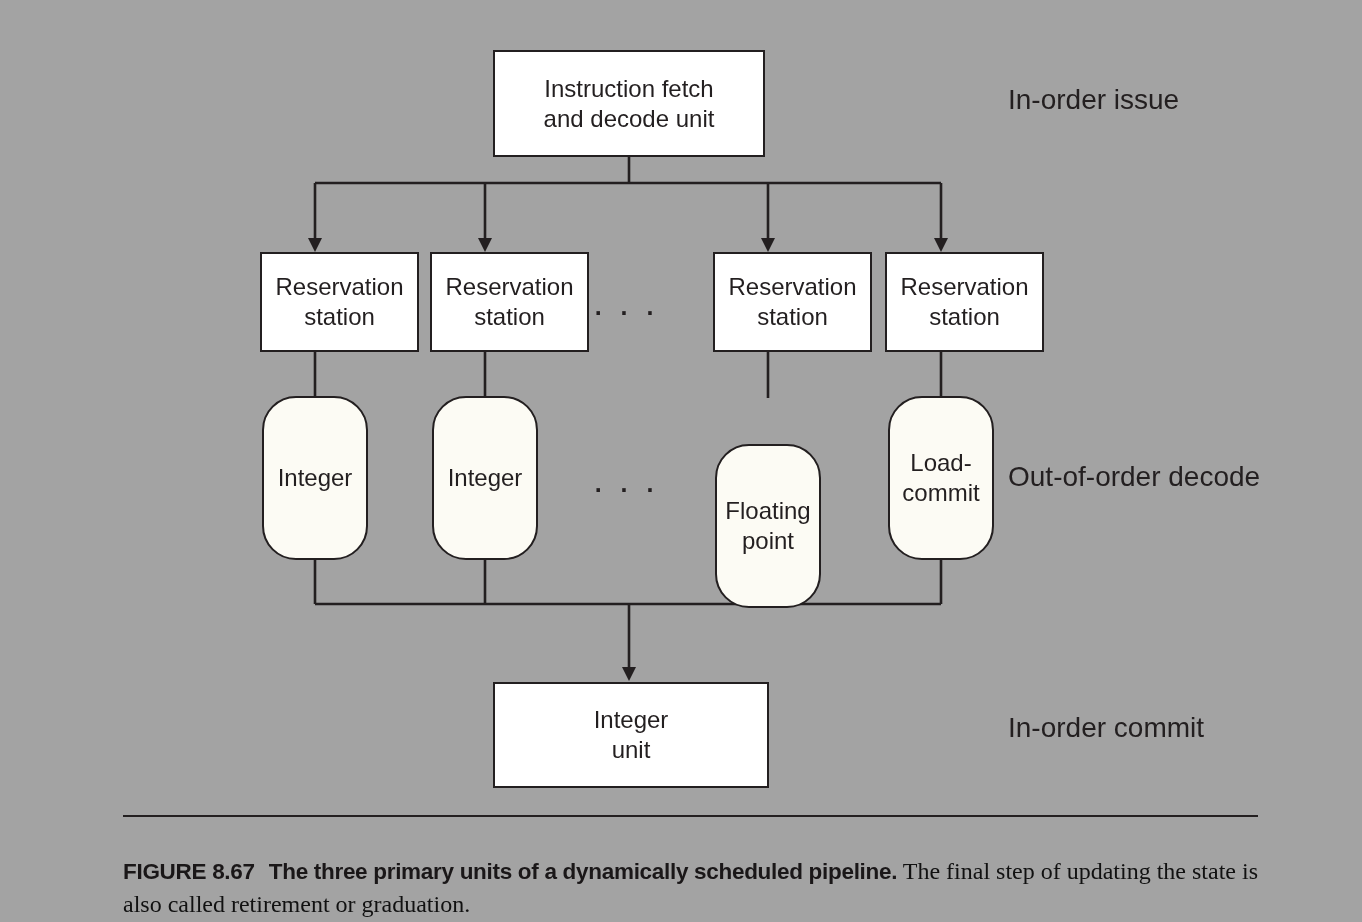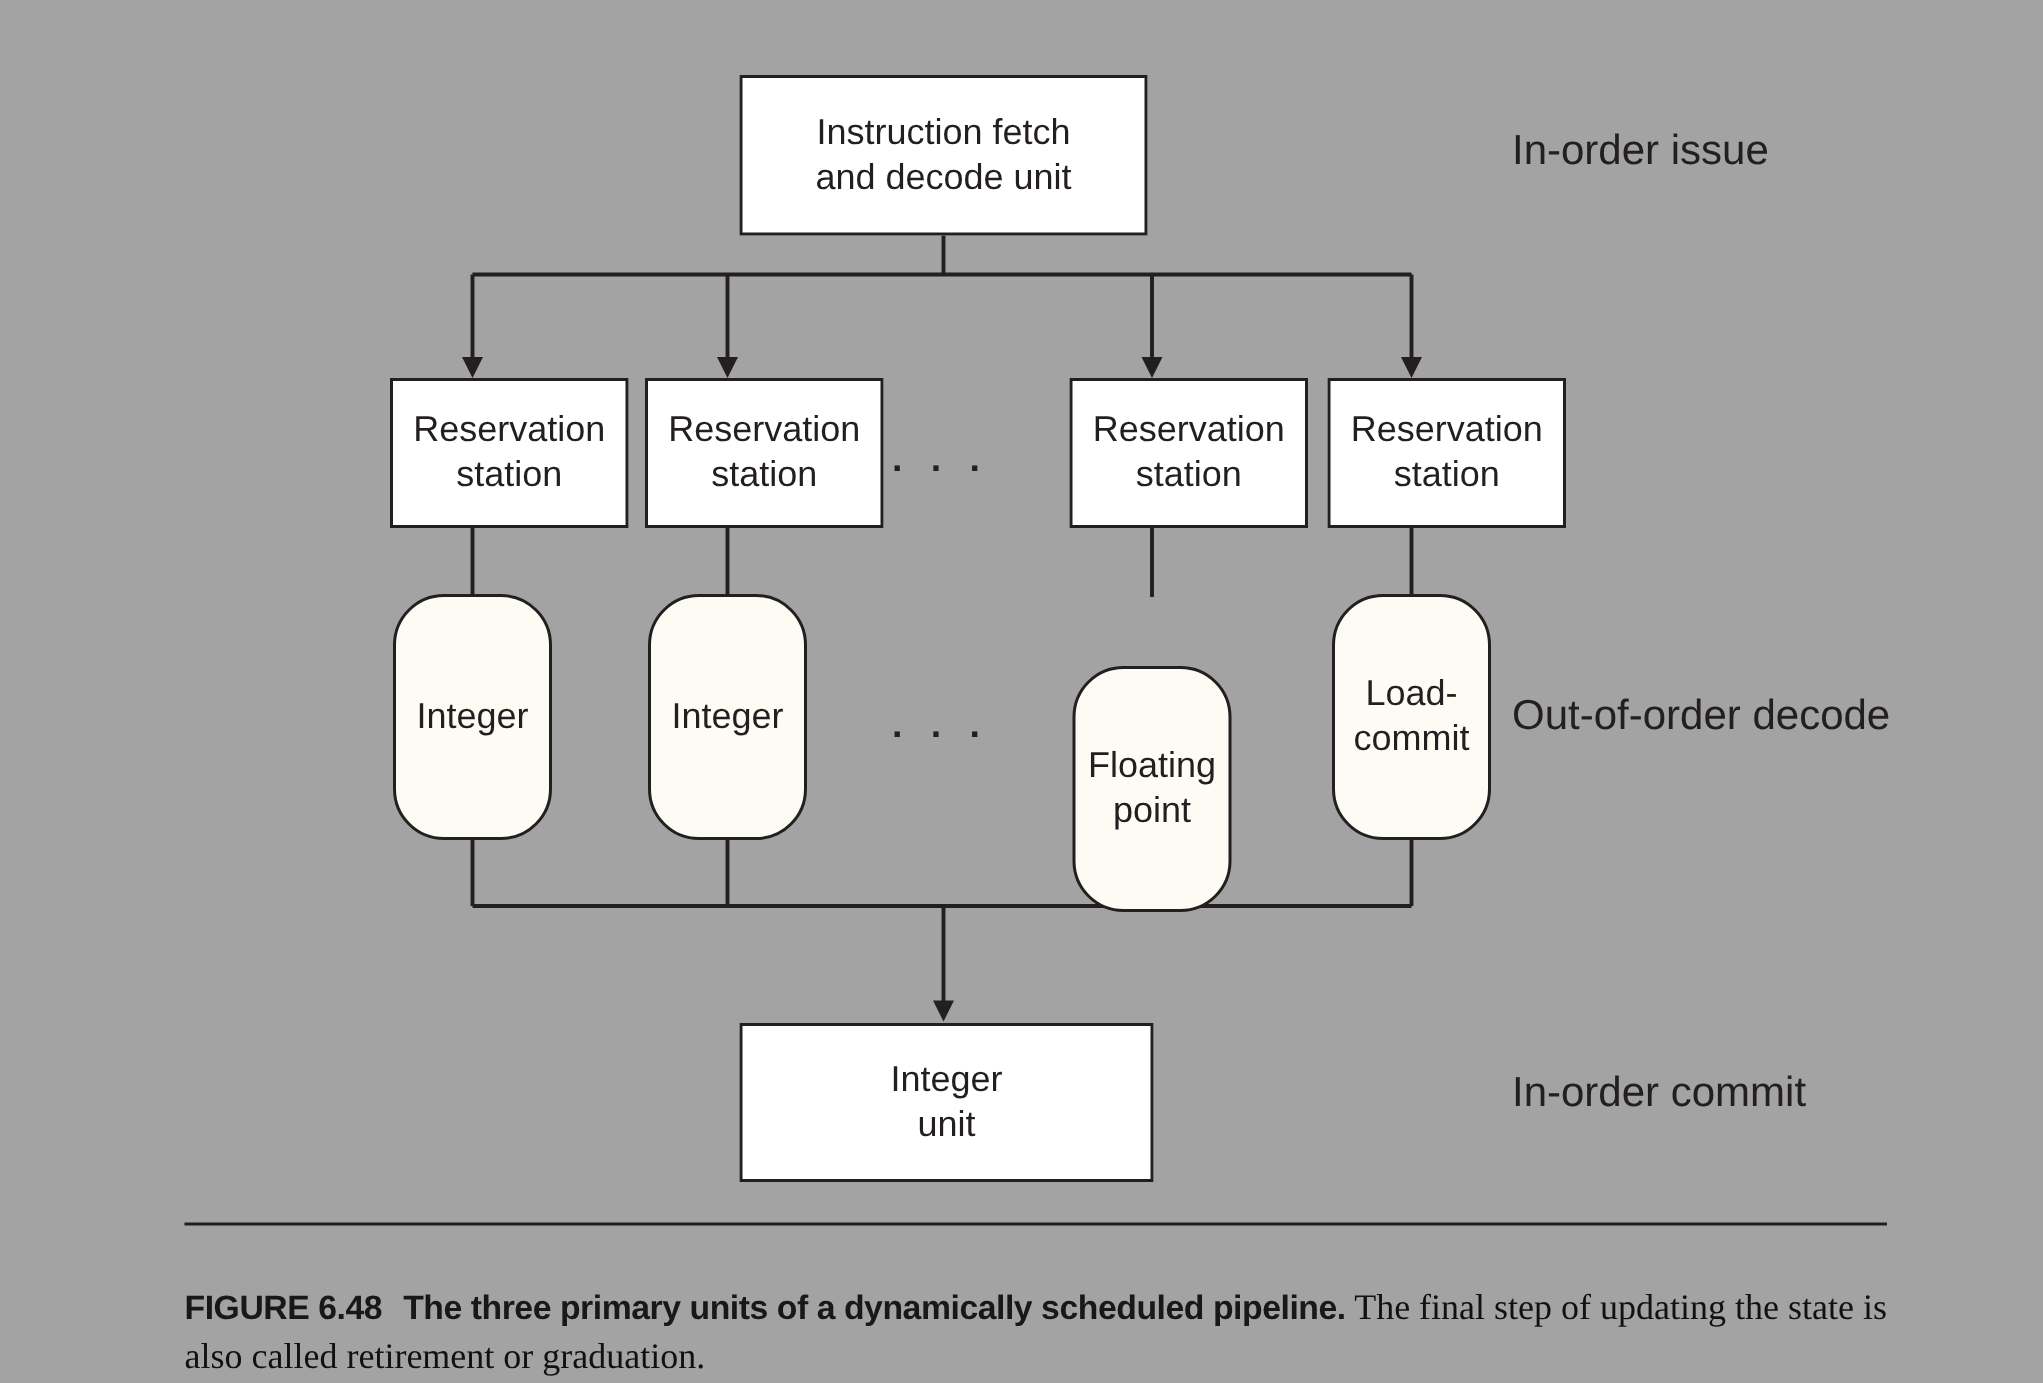--- a/index.html
+++ b/index.html
@@ -176,16 +176,16 @@
   <div class="node commit-box">
     <span>Integer
 unit</span>
   </div>
 
   <div class="side-label label-issue">In-order issue</div>
   <div class="side-label label-execute">Out-of-order decode</div>
   <div class="side-label label-commit">In-order commit</div>
 
   <div class="caption-rule"></div>
-  <p class="caption"><span class="fig-tag">FIGURE 6.48</span><span class="fig-title">The three primary units of a dynamically scheduled pipeline.</span>
+  <p class="caption"><span class="fig-tag">FIGURE 8.67</span><span class="fig-title">The three primary units of a dynamically scheduled pipeline.</span>
     <span class="fig-body">The final step of updating the state is also called retirement or graduation.</span></p>
 
 </div>
 
 </body></html>

